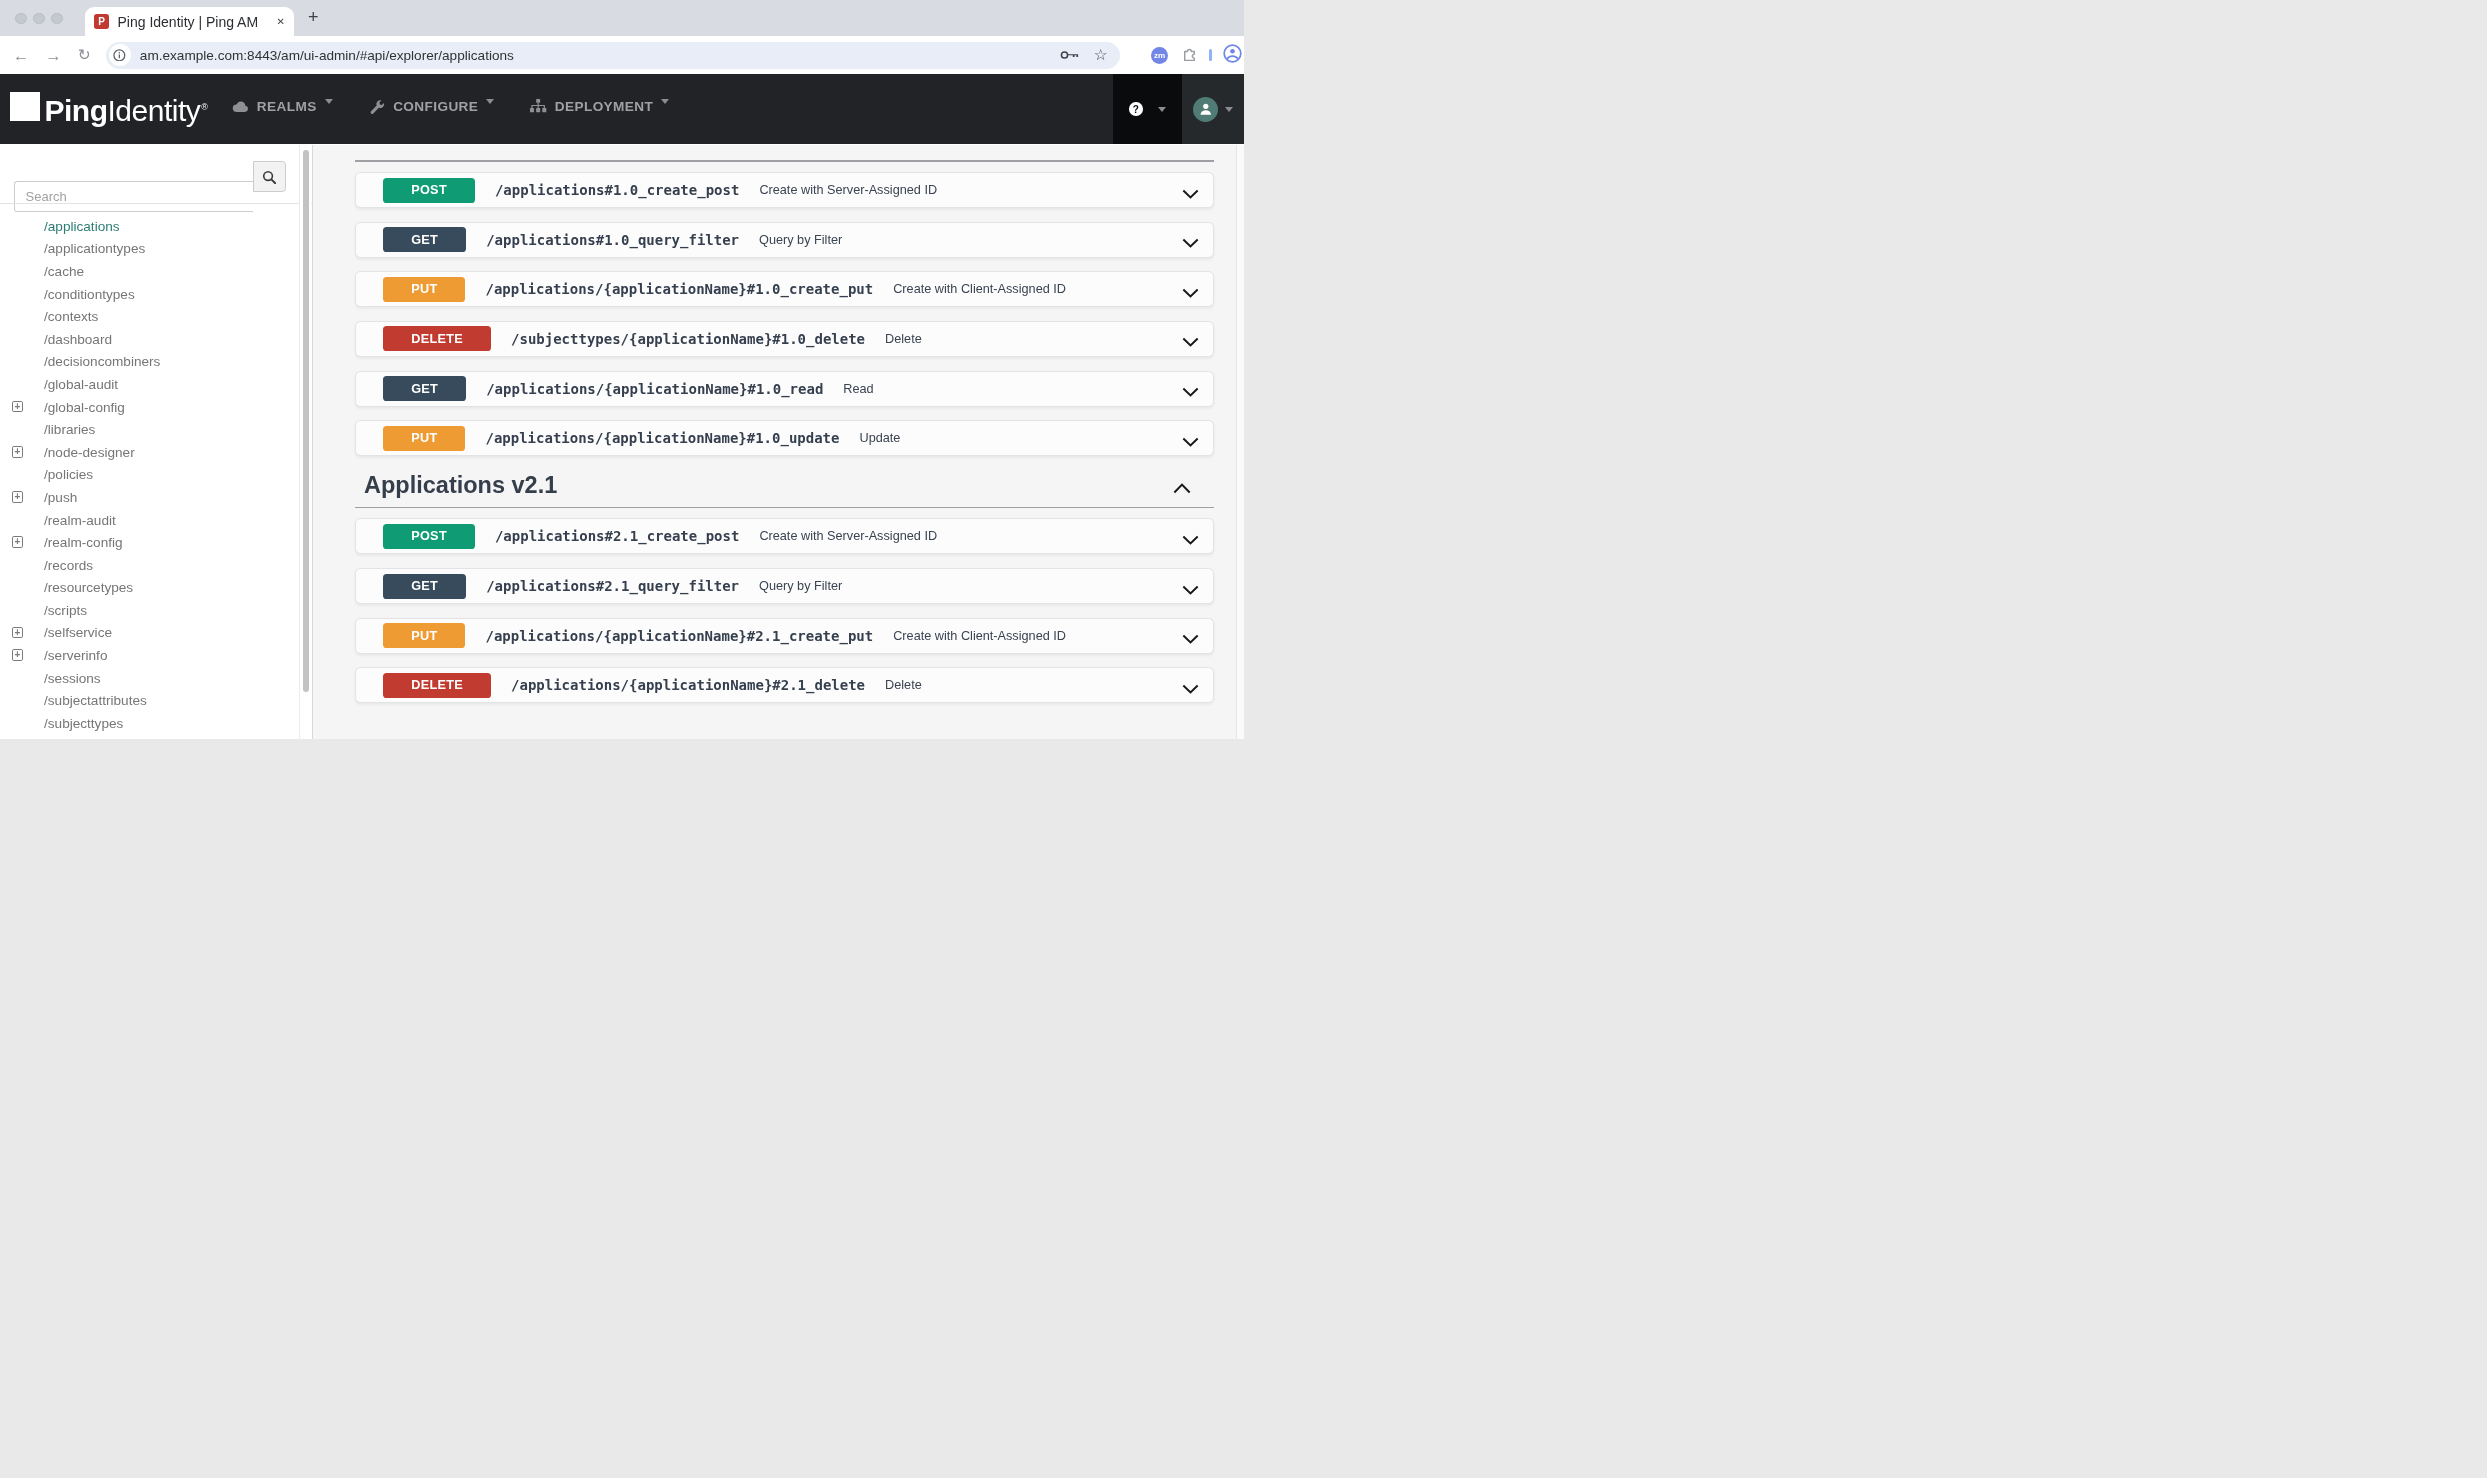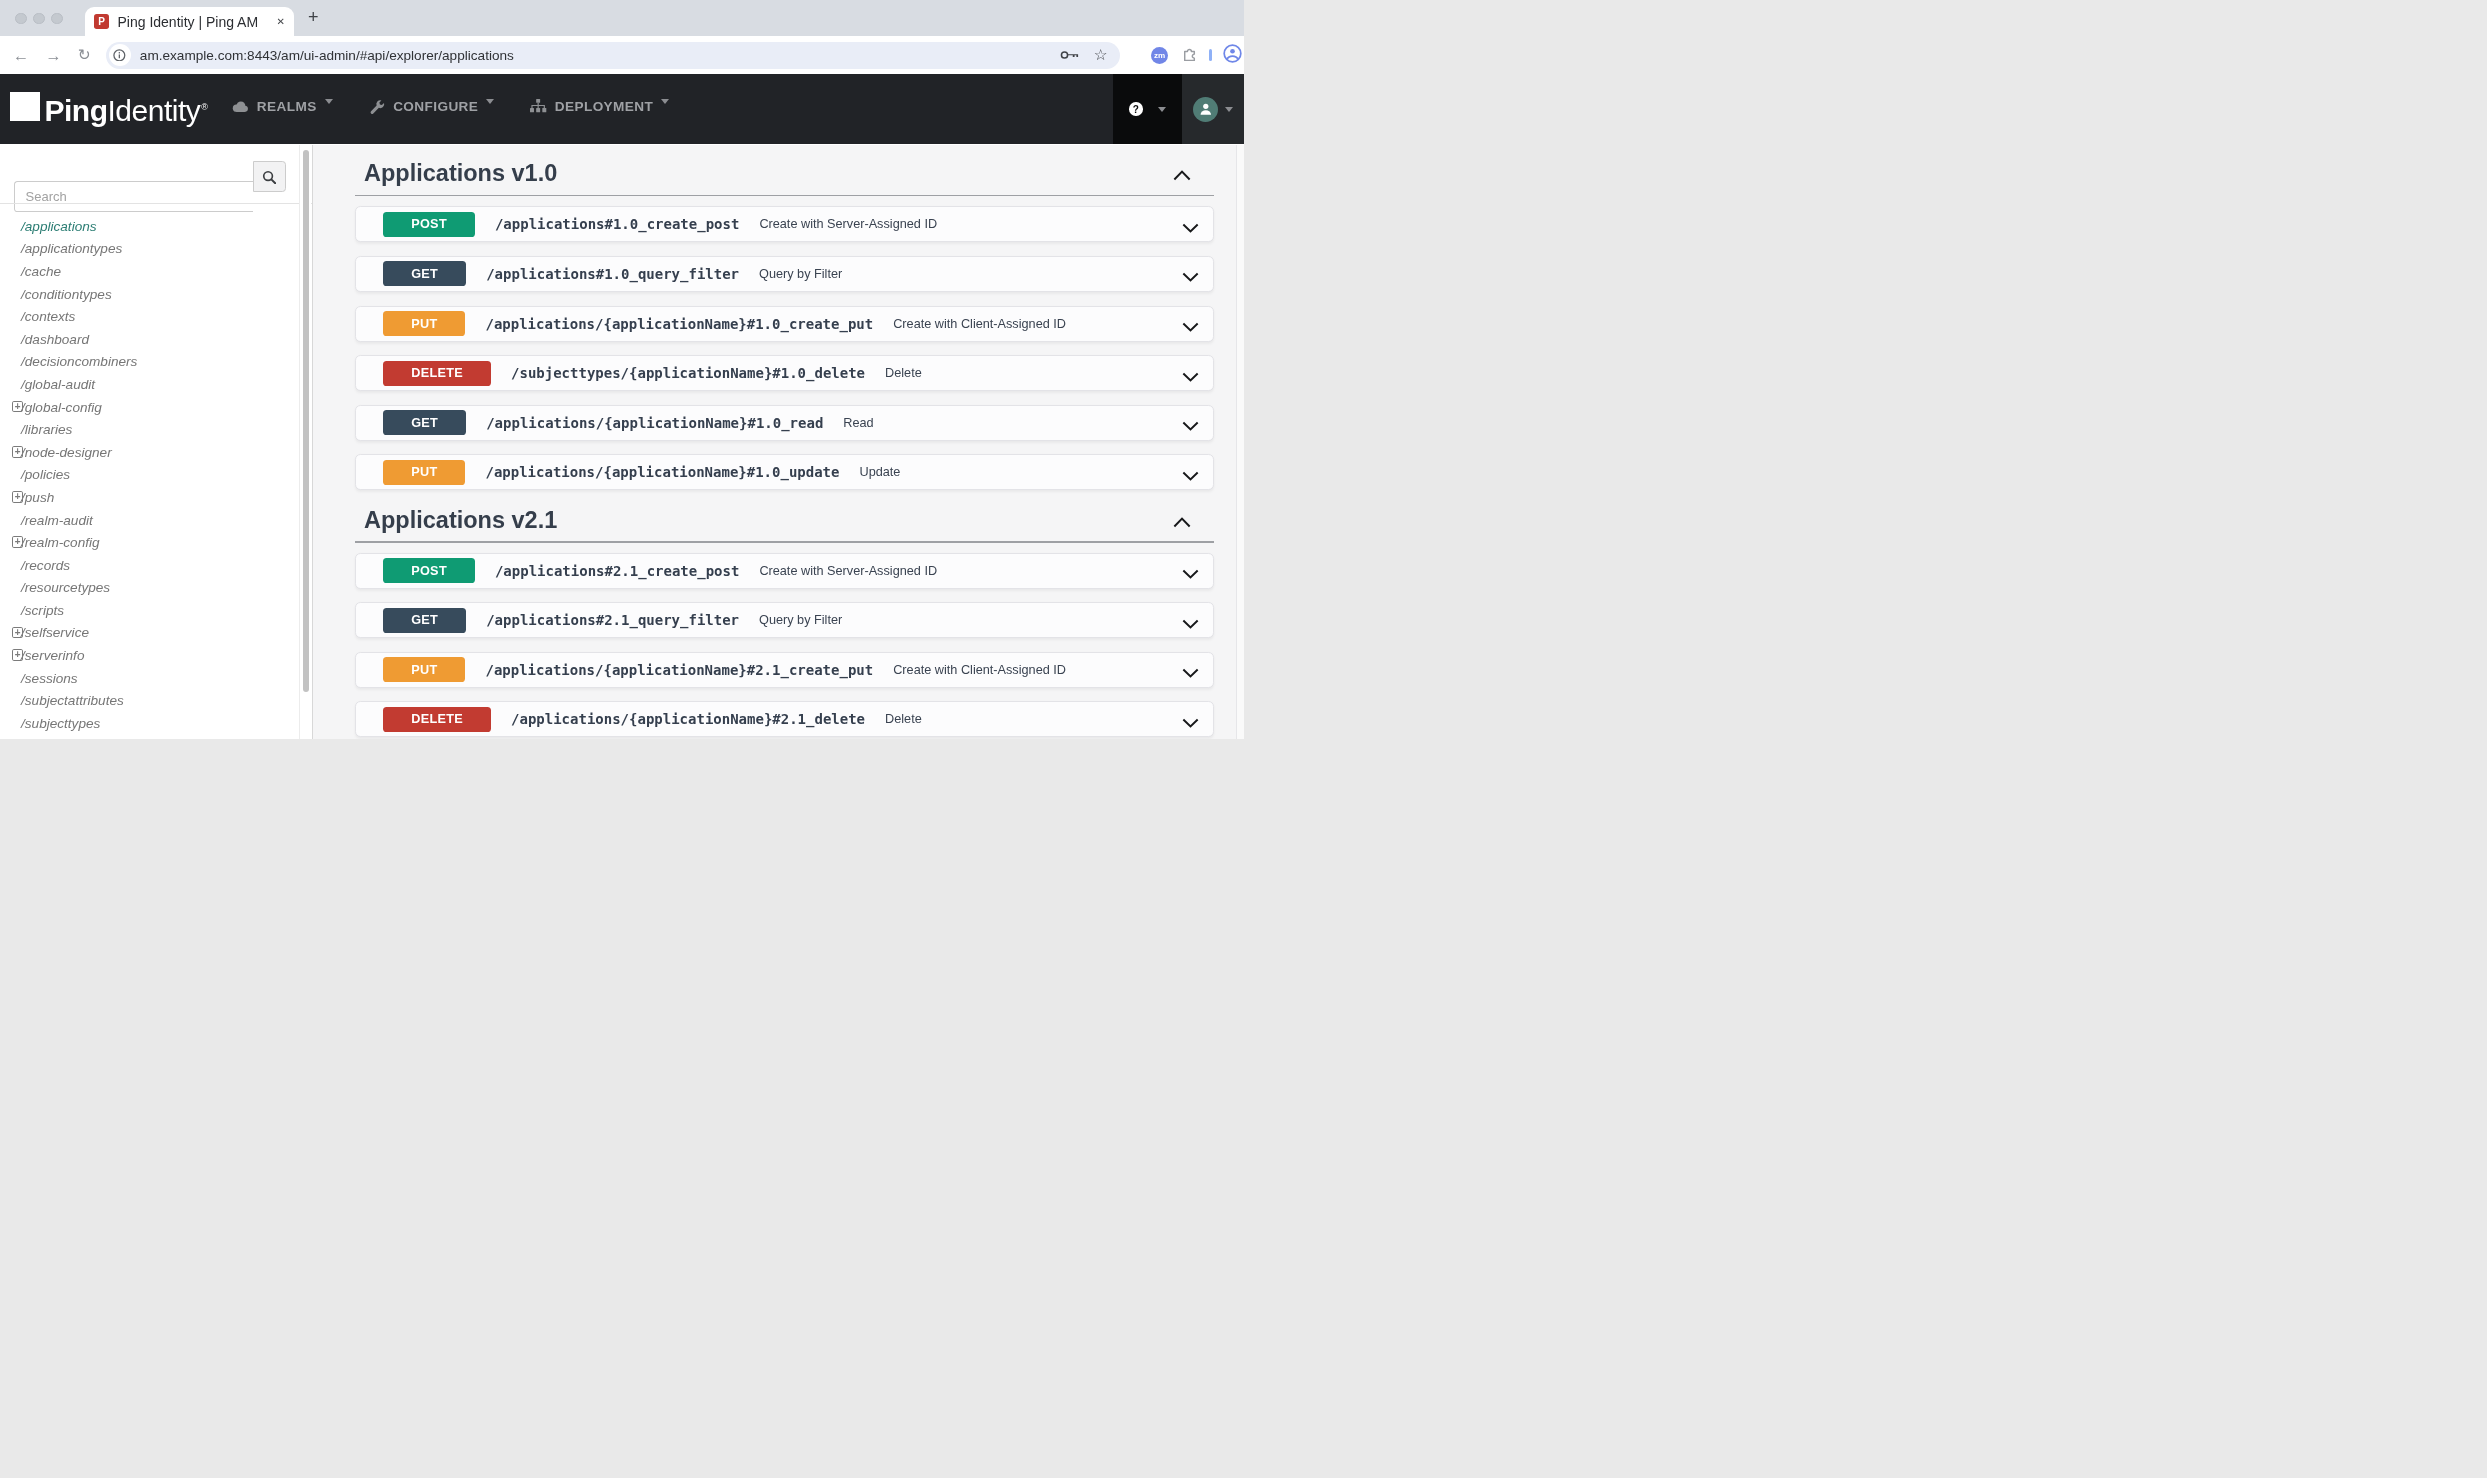--- a/index.html
+++ b/index.html
@@ -64,22 +64,22 @@
              border-right:0.9px solid #d8d8d8; }
   .search-row { position:absolute; left:13.6px; top:16.3px; display:flex; }
   .search-input { width:239px; height:31px; border:0.9px solid #cccccc; border-right:none;
                   border-radius:3.6px 0 0 3.6px; padding:0 11px; font-size:13px; color:#444;
                   font-family:"Liberation Sans", sans-serif; outline:none;margin-top:20px; }
   .search-input::placeholder { color:#a2a2a2; }
   .search-btn { width:33px; height:31px; border:0.9px solid #cccccc; border-radius:0 3.6px 3.6px 0;
                 background:#f2f2f3; display:flex; align-items:center; justify-content:center; }
   .side-divider { position:absolute; left:0; top:58px; width:312px; height:0.9px; background:#e3e3e3; }
   .side-list { position:absolute; left:0; top:70px; right:12.7px; }
-  .side-item { position:relative; height:22.6px; display:flex; align-items:center; padding-left:21px;
-               font-size:13.6px; color:#767676; cursor:default; white-space:nowrap;font-style:italic; }
+  .side-item { position:relative; height:22.6px; display:flex; align-items:center; padding-left:44px;
+               font-size:13.6px; color:#767676; cursor:default; white-space:nowrap; }
   .side-item.active { color:#2b7d73; }
   .expander { position:absolute; left:11.7px; top:50%; margin-top:-6.3px; width:11.7px; height:11.7px;
               border:0.9px solid #7b7b7b; border-radius:1.8px; color:#7b7b7b; font-size:10px; font-weight:bold;
               line-height:10px; text-align:center; }
   .side-scroll { position:absolute; right:0.9px; top:0; bottom:0; width:11.7px; background:#fff; border-left:0.9px solid #ececec; }
   .side-thumb { position:absolute; left:2.7px; top:5.4px; width:6.3px; height:542px; background:#c2c2c2; border-radius:3.6px; }
 
   
   .main { position:absolute; left:313px; top:145px; right:0; bottom:0; background:#f5f5f6; overflow:hidden; }
   .main-inner { margin-left:42px; width:859px; padding-top:15.4px; }
@@ -308,26 +308,20 @@
         </div>
       </div>
     <div class="side-scroll">
       <div class="side-thumb"></div>
     </div>
   </div>
 
   <div class="main">
     <div class="main-inner" id="sections">
         <div class="section">
-          <div class="sec-head">
-            <h1 class="sec-title">Applications v1.0</h1>
-            <span class="sec-collapse"><svg width="18" height="11" viewBox="0 0 20 12">
-                <polyline points="1.5,10.5 10,1.7 18.5,10.5" fill="none" stroke="#17181a" stroke-width="2.2"></polyline>
-              </svg></span>
-          </div>
           <div class="sec-divider"></div>
           <div class="row">
             <span class="badge" style="background: rgb(15, 155, 115);">POST</span>
             <span class="path">/applications#1.0_create_post</span>
             <span class="desc">Create with Server-Assigned ID</span>
             <span class="row-chevron"><svg width="17" height="10" viewBox="0 0 19 11">
                 <polyline points="1.5,1.5 9.5,9.3 17.5,1.5" fill="none" stroke="#17181a" stroke-width="2.2"></polyline>
               </svg></span>
           </div>
           <div class="row">

